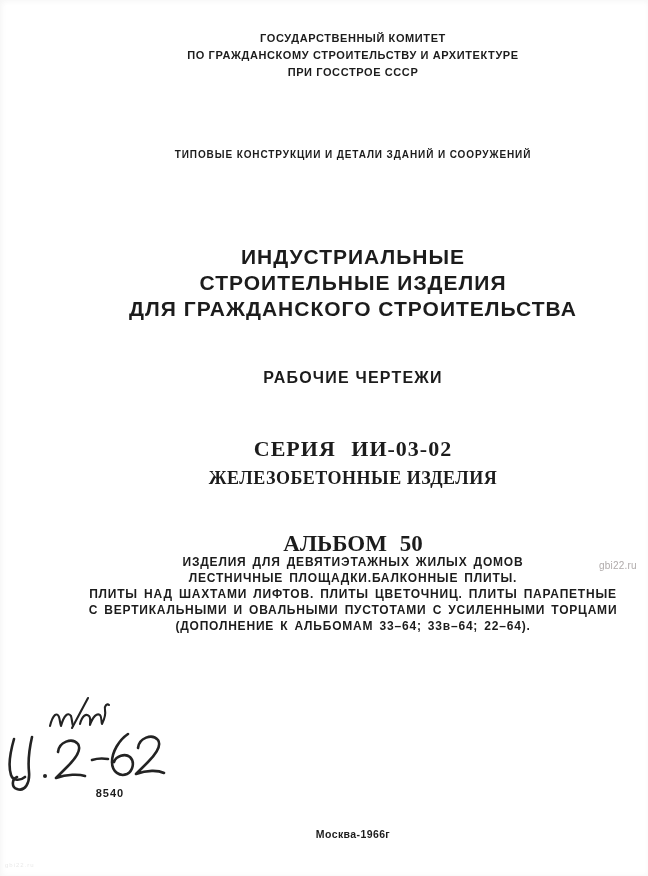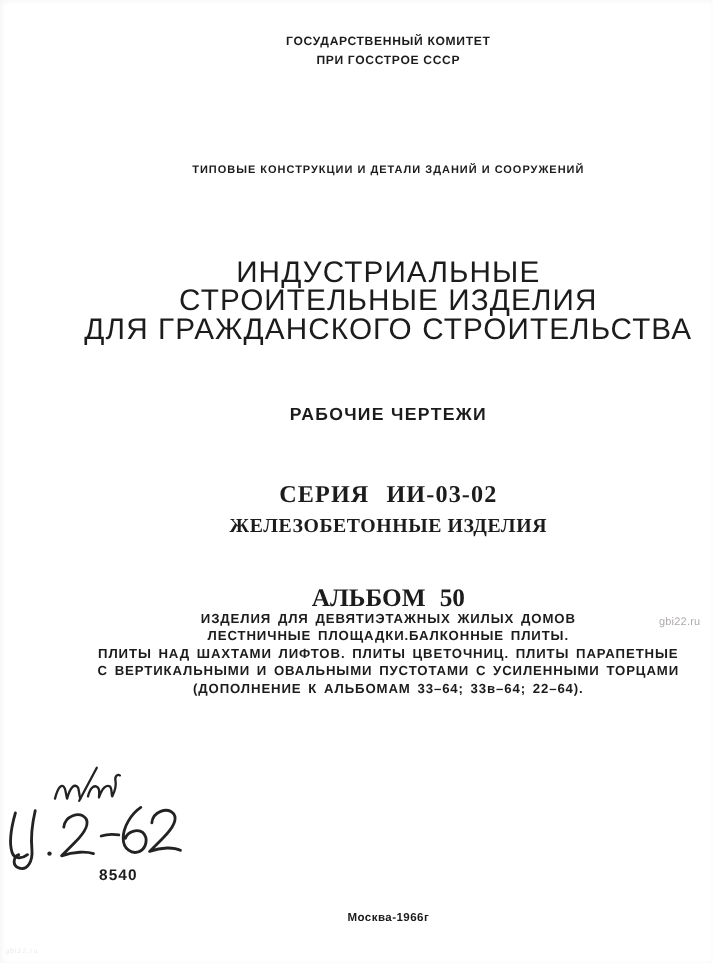--- a/index.html
+++ b/index.html
@@ -7,31 +7,31 @@
     position:relative; width:648px; height:876px;
     background:#ffffff; color:#1c1c1c;
     font-family:"Liberation Sans", sans-serif;
     overflow:hidden;
   }
   
   .axis{ position:absolute; left:58px; width:590px; text-align:center; }
 
   .committee{ top:30px; font-size:11px; font-weight:bold; letter-spacing:.6px; line-height:17px; }
   .caption{ top:149px; font-size:10px; font-weight:bold; letter-spacing:.9px; }
-  .main-title{ top:234px; font-size:27px; font-weight:normal; letter-spacing:1px; line-height:26px; }
+  .main-title{ top:244px; font-size:21px; font-weight:bold; letter-spacing:1px; line-height:26px; }
   .subtitle{ top:369px; font-size:16px; font-weight:bold; letter-spacing:1.2px; }
   .series{ top:436px; font-family:"Liberation Serif", serif; font-size:22px; font-weight:bold; letter-spacing:1px; word-spacing:9px;text-align:center; }
   .series-sub{ top:468px; font-family:"Liberation Serif", serif; font-size:18px; font-weight:bold; letter-spacing:.5px; }
   .album{ top:531px; font-family:"Liberation Serif", serif; font-size:23px; font-weight:bold; word-spacing:7px; }
   .description{ top:554px; font-size:12px; font-weight:bold; letter-spacing:.8px; word-spacing:2px; line-height:16px; }
   .imprint{ top:828px; font-size:10.5px; font-weight:bold; letter-spacing:.4px; }
 
   .order-number{
-    position:absolute; left:90px; top:787px; width:40px; text-align:left;
-    font-size:14px; font-weight:bold; letter-spacing:1px;
+    position:absolute; left:90px; top:787px; width:40px; text-align:center;
+    font-size:11px; font-weight:bold; letter-spacing:1px;
   }
   .site-watermark{
     position:absolute; left:599px; top:560px;
     font-size:10px; color:#b0abab; letter-spacing:.2px;
   }
   .corner-watermark{
     position:absolute; left:5px; top:862px;
     font-size:6px; color:rgba(0,0,0,0.10); letter-spacing:1px;
   }
   .handwriting{
@@ -50,20 +50,21 @@
     box-shadow:inset 2px 0 6px rgba(0,0,0,0.03), inset 0 2px 6px rgba(0,0,0,0.02);
   }
 </style>
 </head>
 <body>
 
 <div class="page">
 
   <div class="axis committee">
     <div>ГОСУДАРСТВЕННЫЙ КОМИТЕТ</div>
+    <div>ПО ГРАЖДАНСКОМУ СТРОИТЕЛЬСТВУ И АРХИТЕКТУРЕ</div>
     <div>ПРИ ГОССТРОЕ СССР</div>
   </div>
 
   <div class="axis caption">ТИПОВЫЕ КОНСТРУКЦИИ И ДЕТАЛИ ЗДАНИЙ И СООРУЖЕНИЙ</div>
 
   <div class="axis main-title">
     <div>ИНДУСТРИАЛЬНЫЕ</div>
     <div>СТРОИТЕЛЬНЫЕ ИЗДЕЛИЯ</div>
     <div>ДЛЯ ГРАЖДАНСКОГО СТРОИТЕЛЬСТВА</div>
   </div>

